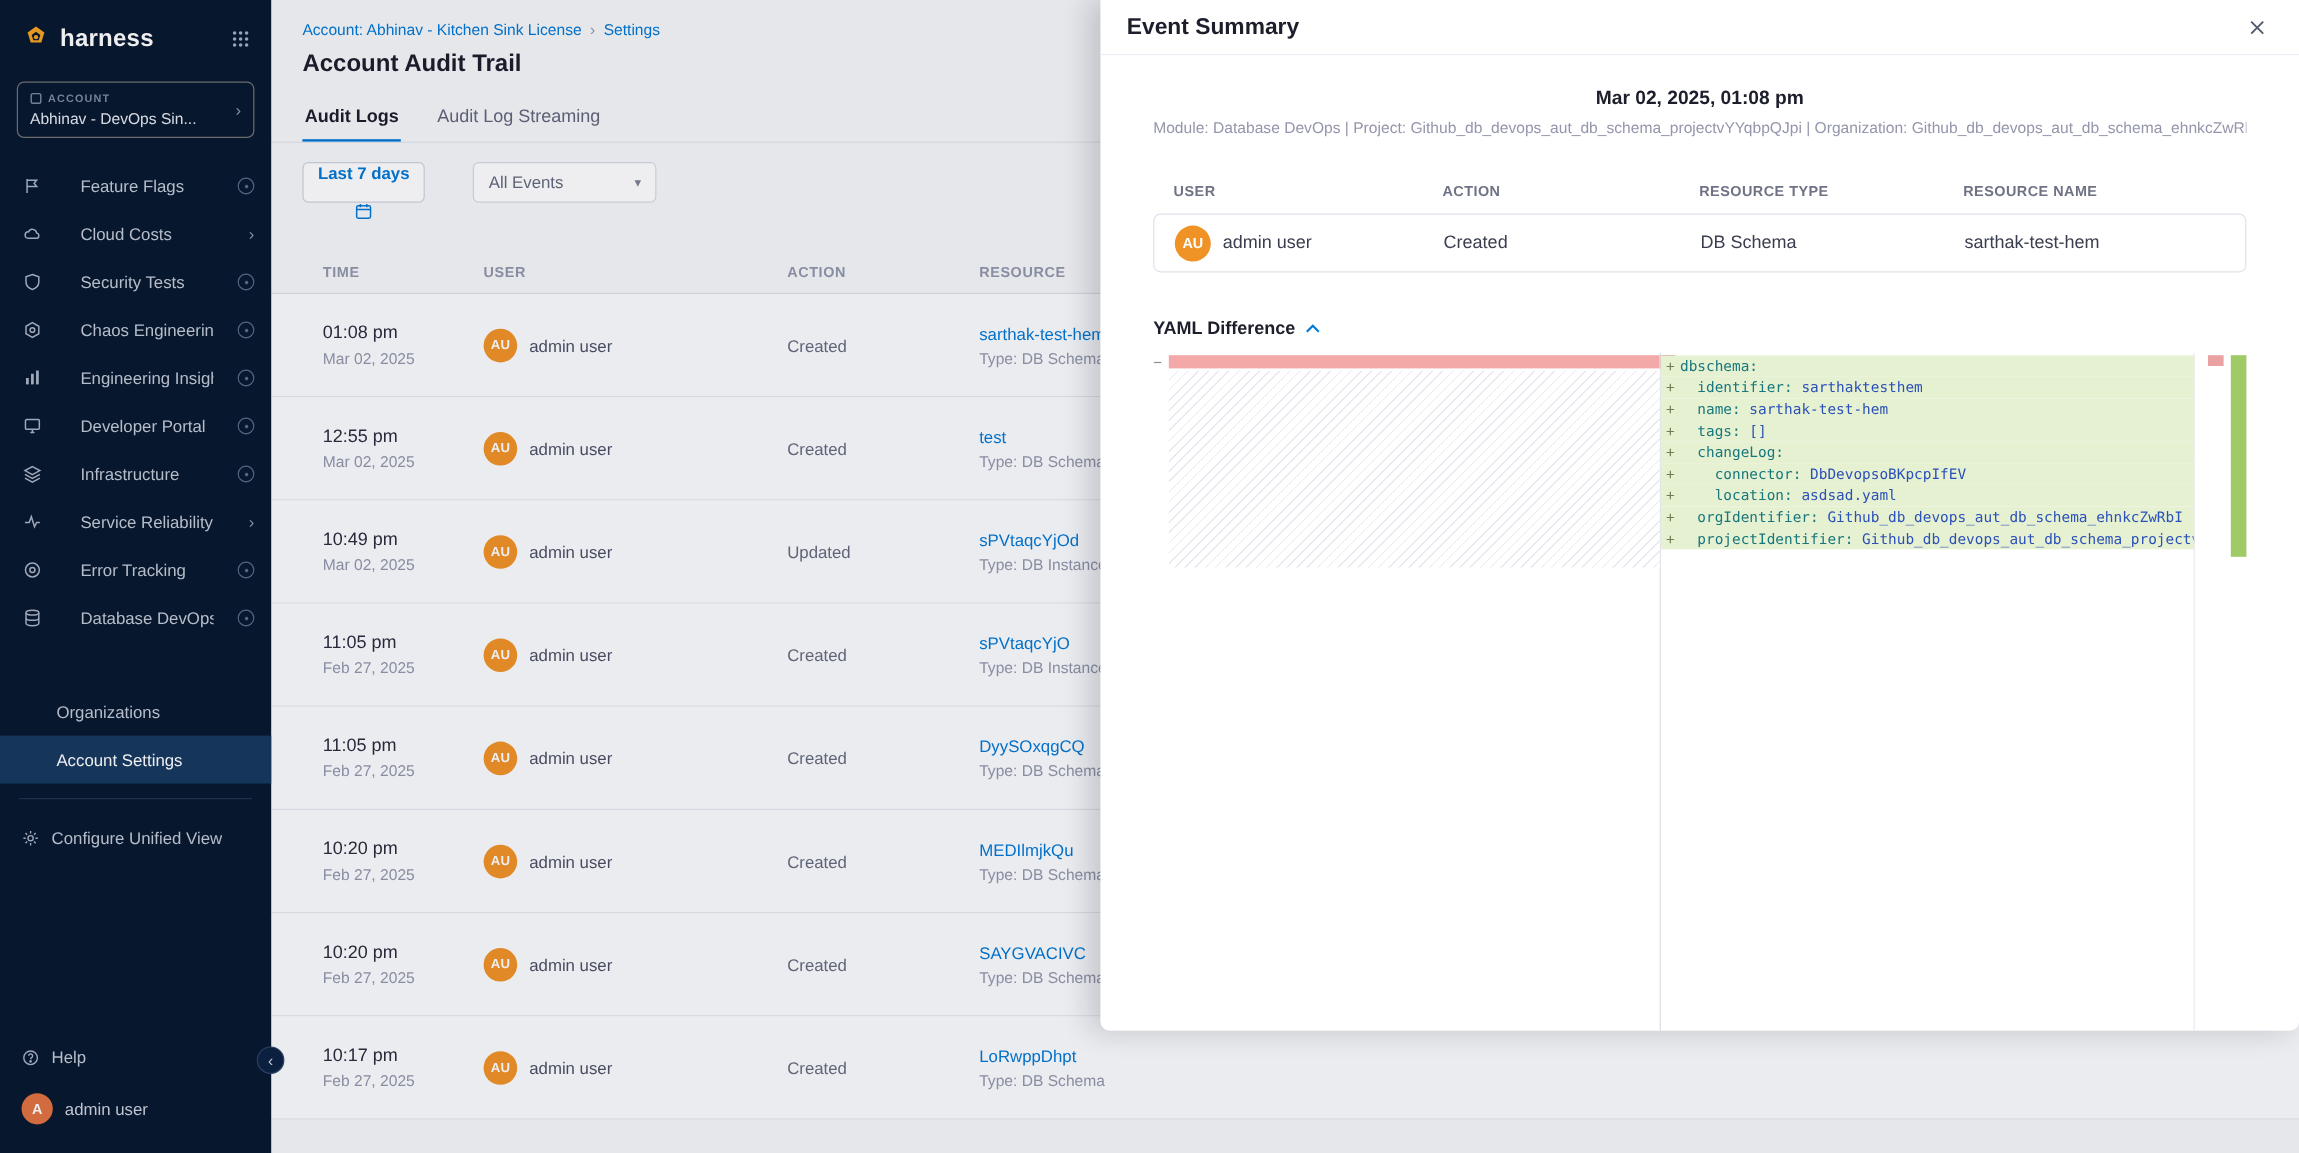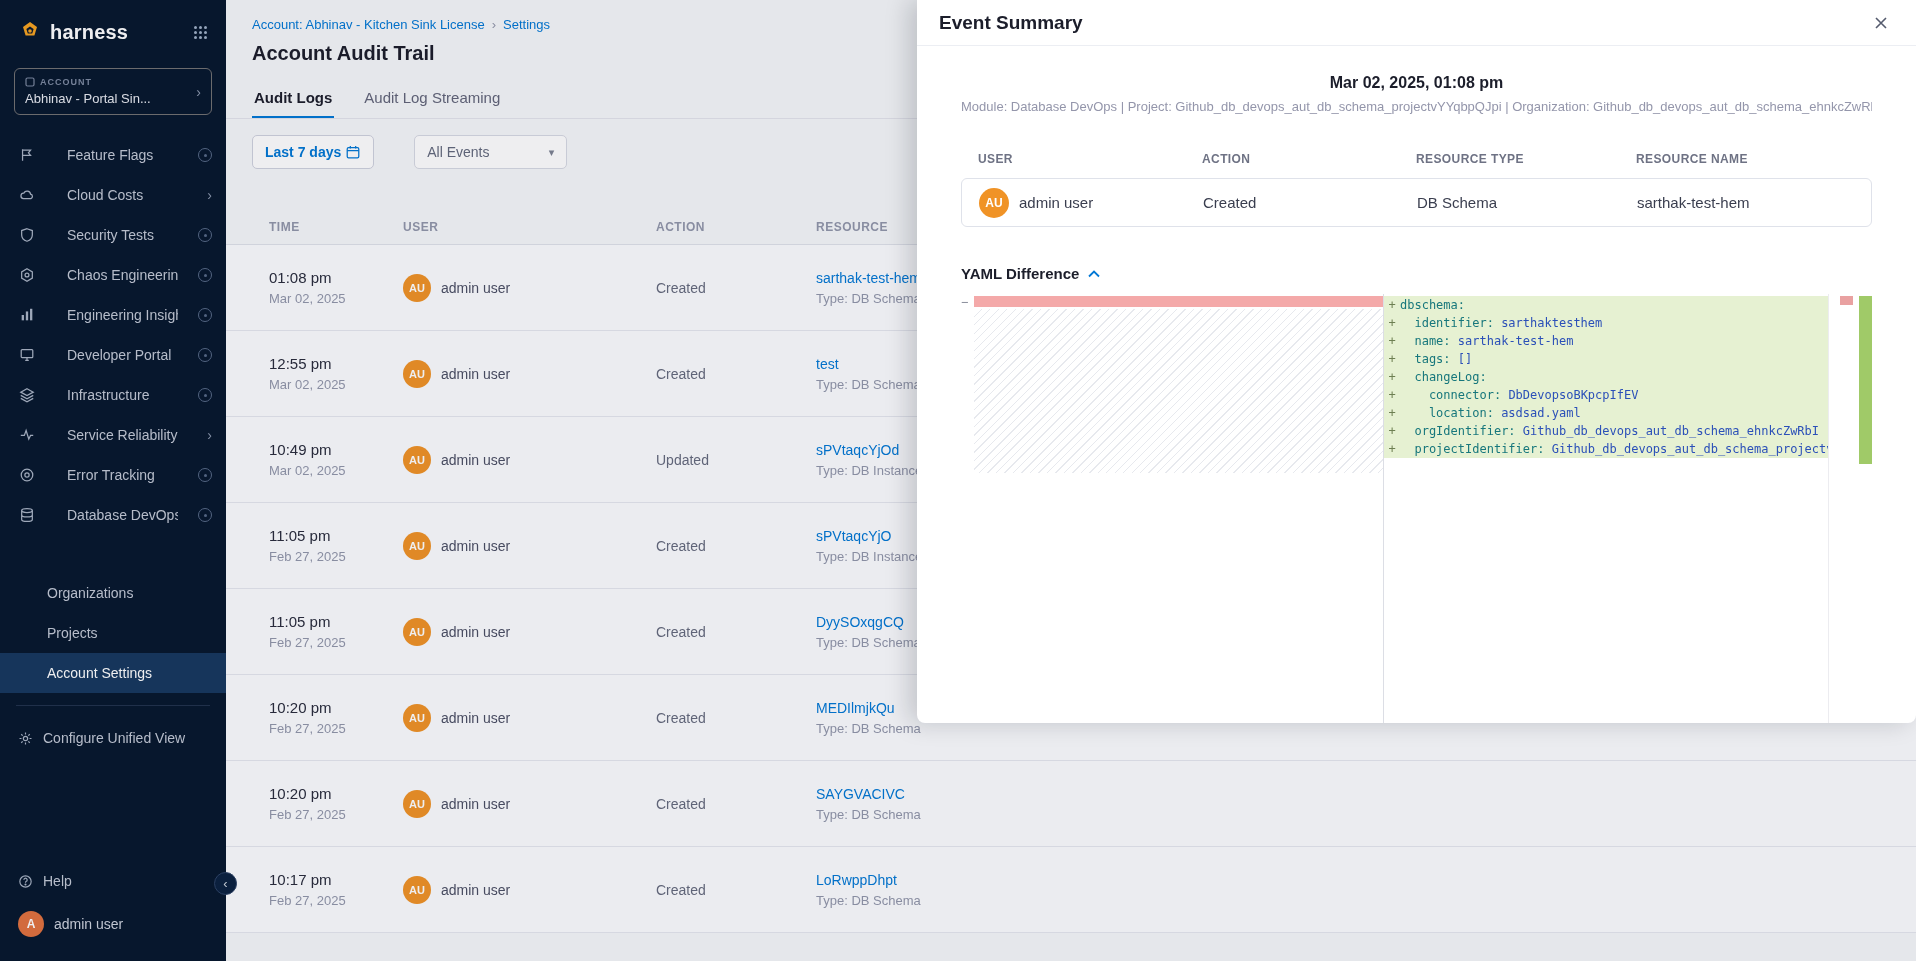--- a/index.html
+++ b/index.html
@@ -39,21 +39,21 @@
   
   .main { flex:1; background:#f6f8fa; position:relative; min-width:0; }
   .breadcrumb-row { padding:17px 0 0 26px; font-size:13px; display:flex; gap:7px; align-items:center; }
   .bc-link { color:#0278d5; cursor:pointer; text-decoration:none; }
   .bc-sep { color:#9297ab; }
   .page-title { margin:10px 0 0 26px; font-size:20px; font-weight:700; color:#1c1e2b; }
   .tabs { margin-top:18px; padding-left:26px; display:flex; gap:28px; border-bottom:1px solid #e3e5ec; }
   .tab { font-size:15px; color:#63667a; padding:6px 2px 10px 2px; cursor:pointer; border-bottom:2px solid transparent; }
   .tab.active { color:#1c1e2b; font-weight:600; border-bottom-color:#0278d5; }
   .filters { margin:16px 0 0 26px; display:flex; align-items:center; gap:40px; }
-  .date-btn { height:34px; display:inline-flex; align-items:center; gap:4px; padding:0 12px; background:#fff; border:1px solid #cfd2de; border-radius:5px; color:#0278d5; font-size:14px; font-weight:600; cursor:pointer; }
+  .date-btn { height:34px; display:inline-flex; align-items:center; gap:16px; padding:0 12px; background:#fff; border:1px solid #cfd2de; border-radius:5px; color:#0278d5; font-size:14px; font-weight:600; cursor:pointer;flex-direction:column; }
   .select-box { height:34px; min-width:153px; display:inline-flex; align-items:center; justify-content:space-between; gap:10px; padding:0 12px; background:#fff; border:1px solid #d7dae3; border-radius:5px; color:#646a7d; font-size:14px; cursor:pointer; }
   .select-caret { color:#7d8393; font-size:11px; }
 
   .audit-table { margin-top:40px; }
   .t-head, .t-row { display:grid; grid-template-columns:134px 253px 160px 1fr; padding-left:43px; align-items:center; }
   .t-head { height:36px; border-bottom:1px solid #dfe2ea; }
   .t-h { font-size:12px; font-weight:700; letter-spacing:.5px; color:#9297ab; }
   .t-row { height:86px; background:#fcfdff; border-bottom:1px solid #e6e8ef; cursor:pointer; }
   .cell-time .tt { font-size:15px; color:#2a2d3d; font-weight:500; }
   .cell-time .td { font-size:13px; color:#9297ab; margin-top:5px; }
@@ -63,21 +63,21 @@
   .cell-action { font-size:14px; color:#666b7e; }
   .cell-res .rl { font-size:14px; color:#0278d5; cursor:pointer; }
   .cell-res .rt { font-size:13px; color:#9297ab; margin-top:5px; }
 
   .collapse-handle { position:absolute; left:-12px; top:872px; width:23px; height:23px; border-radius:50%; background:#0b2240; border:1px solid #2e4466; color:#cfd6df; font-size:13px; display:flex; align-items:center; justify-content:center; z-index:2; cursor:pointer; }
 
   
   .overlay { position:absolute; inset:0; background:rgba(15,20,40,.07); z-index:5; }
 
   
-  .drawer { position:absolute; top:0; right:0; width:999px; height:723px; background:#fff; z-index:10; border-radius:0 0 8px 8px; box-shadow:-8px 0 24px rgba(10,15,30,.18); overflow:hidden; }
+  .drawer { position:absolute; top:0; right:0; width:999px; height:859px; background:#fff; z-index:10; border-radius:0 0 8px 8px; box-shadow:-8px 0 24px rgba(10,15,30,.18); overflow:hidden; }
   .drawer-header { height:46px; display:flex; align-items:center; padding:0 22px; border-bottom:1px solid #eceef3; }
   .drawer-title { font-size:19px; font-weight:700; color:#1c1e2b; }
   .close-btn { margin-left:auto; width:26px; height:26px; display:flex; align-items:center; justify-content:center; color:#555b6e; cursor:pointer; border-radius:4px; }
   .drawer-body { padding:0 44px; }
   .ts { margin-top:28px; font-size:16px; font-weight:600; color:#1c1e2b;text-align:center; }
   .meta { margin-top:7px; font-size:13px; color:#9496ab; white-space:nowrap; overflow:hidden; }
   .ev-head { margin-top:38px; display:grid; grid-template-columns:224px 214px 220px 1fr; padding-left:17px; }
   .ev-h { font-size:12px; font-weight:700; letter-spacing:.4px; color:#6e7284; }
   .ev-box { margin-top:12px; border:1px solid #dfe2ea; border-radius:6px; background:#fff; height:49px; display:grid; grid-template-columns:224px 214px 220px 1fr; padding-left:17px; align-items:center; }
   .ev-user { display:flex; align-items:center; gap:10px; }
@@ -139,21 +139,21 @@
     <div class="account-card">
       <div class="acc-col">
         <div class="acc-label-row">
           <span>
               <svg width="10" height="10" viewBox="0 0 10 10">
                 <rect x="1" y="1" width="8" height="8" rx="1.5" fill="none" stroke="#7d8aa1" stroke-width="1.2"></rect>
               </svg>
             </span>
           <span class="acc-label">ACCOUNT</span>
         </div>
-        <div class="acc-name">Abhinav - Portal Sin...</div>
+        <div class="acc-name">Abhinav - DevOps Sin...</div>
       </div>
       <span class="acc-chev">›</span>
     </div>
 
     <div class="nav">
       <div class="nav-item">
         <span class="mod-icon">
             <svg width="16" height="16" viewBox="0 0 18 18" fill="none" stroke="currentColor" stroke-width="1.4">
               <path d="M4 2.5v13M4 3.5h9l-2.4 3 2.4 3H4"></path>
             </svg>
@@ -247,23 +247,20 @@
             </svg>
           </span>
         <span class="mod-label">Database DevOps</span>
         <span class="badge-circle"></span>
       </div>
     </div>
 
     <div class="links">
       <div class="link-item">
           <span>Organizations</span>
-        </div>
-      <div class="link-item">
-          <span>Projects</span>
         </div>
       <div class="link-item active">
           <span>Account Settings</span>
         </div>
     </div>
 
     <div class="sb-divider"></div>
 
     <div class="util-item">
       <span>

